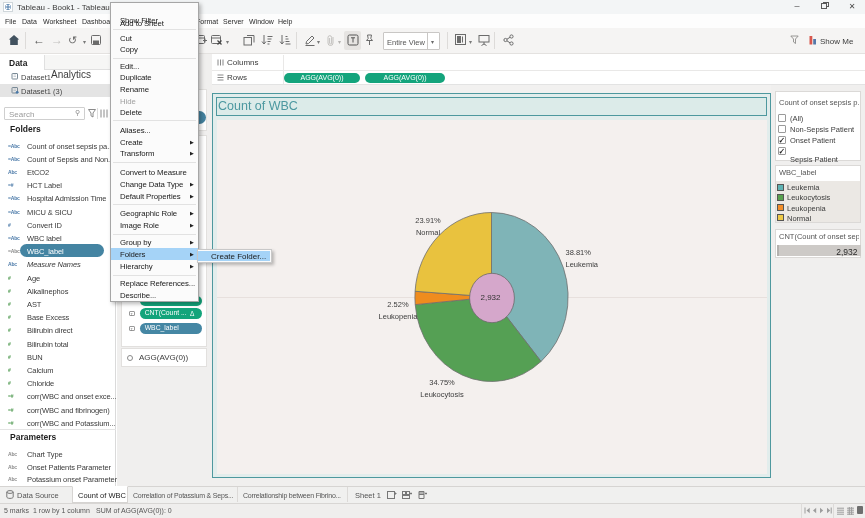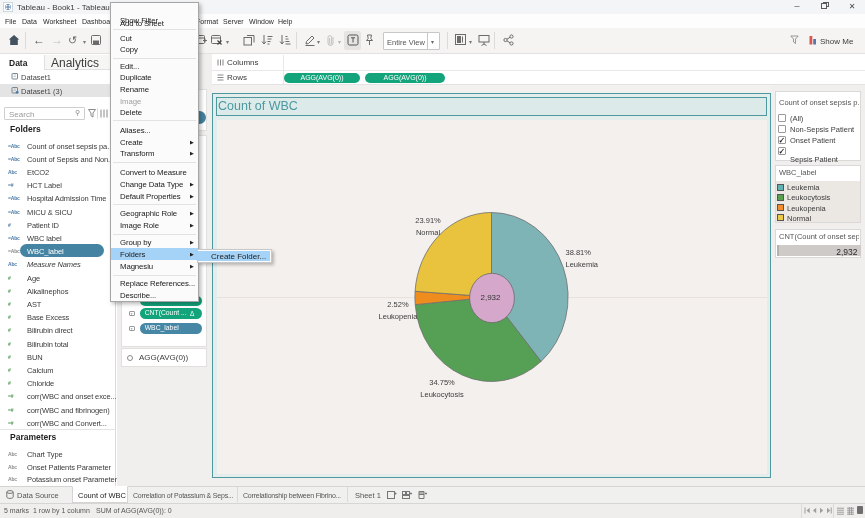--- a/index.html
+++ b/index.html
@@ -117,21 +117,21 @@
     </svg>
 <svg class="a" style="left:809px;top:36px" width="8" height="9" viewBox="0 0 8 9">
       <rect x="0.5" y="0" width="2.8" height="8.5" fill="#d8574d"></rect>
       <rect x="4.2" y="3" width="2.8" height="5.5" fill="#5578a8"></rect>
     </svg>
 <div class="a" style="left:820px;top:36.5px;font-size:8px;color:#3c3c3c">Show Me</div>
 
 <div class="a" style="left:0;top:54px;width:116px;height:432px;background:#fff;border-right:1px solid #dadada"></div>
 <div class="a" style="left:44px;top:55px;width:72px;height:15px;background:#f6f6f5;border-bottom:1px solid #e0e0e0;border-left:1px solid #e0e0e0"></div>
 <div class="a" style="left:9px;top:58px;font-size:8.5px;font-weight:bold;color:#1e1e1e">Data</div>
-<div class="a" style="left:51px;top:56px;font-size:12px;color:#3c3c3c">Analytics</div>
+<div class="a" style="left:51px;top:69px;font-size:10px;color:#3c3c3c">Analytics</div>
 
 <div class="a" style="left:11px;top:72px;width:8px;height:8px;line-height:0"><svg width="8" height="8" viewBox="0 0 8 8">
         <rect x="1" y="1.5" width="5.5" height="5.5" rx="0.5" fill="none" stroke="#7a8a96"></rect>
         <path d="M2.5 3h2.5M2.5 4.5h2.5" stroke="#a9b4bc" stroke-width="0.6"></path>
       </svg></div>
 <div class="a" style="left:21px;top:73px;font-size:7.5px;color:#444">Dataset1</div>
 <div class="a" style="left:0;top:84px;width:116px;height:13px;background:#e4e4e4"></div>
 <div class="a" style="left:11px;top:86px;width:8px;height:8px;line-height:0"><svg width="8" height="8" viewBox="0 0 8 8">
         <rect x="1" y="1.5" width="5.5" height="5.5" rx="0.5" fill="none" stroke="#7a8a96"></rect>
         <path d="M2.5 3h2.5M2.5 4.5h2.5" stroke="#a9b4bc" stroke-width="0.6"></path>
@@ -177,21 +177,21 @@
 <div class="fr" style="top:191.8px">
       <span class="fi dim">=Abc</span>
       <span class="ft">Hospital Admission Time</span>
     </div>
 <div class="fr" style="top:205px">
       <span class="fi dim">=Abc</span>
       <span class="ft">MICU &amp; SICU</span>
     </div>
 <div class="fr" style="top:218.2px">
       <span class="fi dim">#</span>
-      <span class="ft">Patient ID</span>
+      <span class="ft">Convert ID</span>
     </div>
 <div class="fr" style="top:231.4px">
       <span class="fi dim">=Abc</span>
       <span class="ft">WBC label</span>
     </div>
 <div class="fr" style="top:244.4px">
       <span class="fi gry">=Abc</span>
       <span style="position:absolute;left:20px;top:0;width:84px;height:13px;background:#4484a2;border-radius:7px"></span>
       <span class="ft" style="color:#fff;z-index:2">WBC_label</span>
     </div>
@@ -238,21 +238,21 @@
 <div class="fr" style="top:389.8px">
       <span class="fi mea">=#</span>
       <span class="ft">corr(WBC and onset exce...</span>
     </div>
 <div class="fr" style="top:403px">
       <span class="fi mea">=#</span>
       <span class="ft">corr(WBC and fibrinogen)</span>
     </div>
 <div class="fr" style="top:416.2px">
       <span class="fi mea">=#</span>
-      <span class="ft">corr(WBC and Convert...</span>
+      <span class="ft">corr(WBC and Potassium...</span>
     </div>
 <div class="a" style="left:0;top:429px;width:116px;height:1px;background:#e4e4e4"></div>
 <div class="a" style="left:10px;top:432px;font-size:8.5px;font-weight:bold;color:#1e1e1e">Parameters</div>
 <div class="fr" style="top:447.5px">
       <span class="fi gry">Abc</span>
       <span class="ft">Chart Type</span>
     </div>
 <div class="fr" style="top:460px">
       <span class="fi gry">Abc</span>
       <span class="ft">Onset Patients Parameter</span>
@@ -415,21 +415,21 @@
 </style>
 <div class="mi" style="top:19px;font-weight:normal">Add to Sheet</div>
 <div class="mi" style="top:16.3px">Show Filter</div>
 <div class="ms" style="top:28.5px"></div>
 <div class="mi" style="top:33.9px">Cut</div>
 <div class="mi" style="top:45.4px">Copy</div>
 <div class="ms" style="top:57.5px"></div>
 <div class="mi" style="top:62px">Edit...</div>
 <div class="mi" style="top:73.4px">Duplicate</div>
 <div class="mi" style="top:85.2px">Rename</div>
-<div class="mi" style="top:96.6px;color:#a0a0a0">Image</div>
+<div class="mi" style="top:96.6px;color:#a0a0a0">Hide</div>
 <div class="mi" style="top:108px">Delete</div>
 <div class="ms" style="top:120.3px"></div>
 <div class="mi" style="top:125.9px">Aliases...</div>
 <div class="mi" style="top:137.7px">Create</div>
     <div class="ar" style="top:138.7px">▶</div>
 <div class="mi" style="top:149.1px">Transform</div>
     <div class="ar" style="top:150.1px">▶</div>
 <div class="ms" style="top:161.8px"></div>
 <div class="mi" style="top:168px">Convert to Measure</div>
 <div class="mi" style="top:180px">Change Data Type</div>
@@ -440,21 +440,21 @@
 <div class="mi" style="top:208.8px">Geographic Role</div>
     <div class="ar" style="top:209.8px">▶</div>
 <div class="mi" style="top:221.1px">Image Role</div>
     <div class="ar" style="top:222.1px">▶</div>
 <div class="ms" style="top:233.6px"></div>
 <div class="mi" style="top:238.4px">Group by</div>
     <div class="ar" style="top:239.4px">▶</div>
 <div class="a" style="left:111px;top:248px;width:87px;height:12px;background:#a5d3f7;z-index:100"></div>
 <div class="mi" style="top:250.1px">Folders</div>
     <div class="ar" style="top:251.1px">▶</div>
-<div class="mi" style="top:261.8px">Magnesiu</div>
+<div class="mi" style="top:261.8px">Hierarchy</div>
     <div class="ar" style="top:262.8px">▶</div>
 <div class="ms" style="top:274.8px"></div>
 <div class="mi" style="top:279.4px">Replace References...</div>
 <div class="mi" style="top:291.2px">Describe...</div>
 
 <div class="a" style="left:196.5px;top:249px;width:75px;height:13.5px;background:#fbfbfb;border:1px solid #c8c8c8;box-shadow:2px 2px 3px rgba(0,0,0,0.25);z-index:103"></div>
 <div class="a" style="left:198px;top:250.5px;width:72px;height:10.5px;background:#a5d3f7;z-index:104"></div>
 <div class="a" style="left:211px;top:251.5px;font-size:8px;color:#1a1a1a;z-index:105">Create Folder...</div>
 
 </div>

